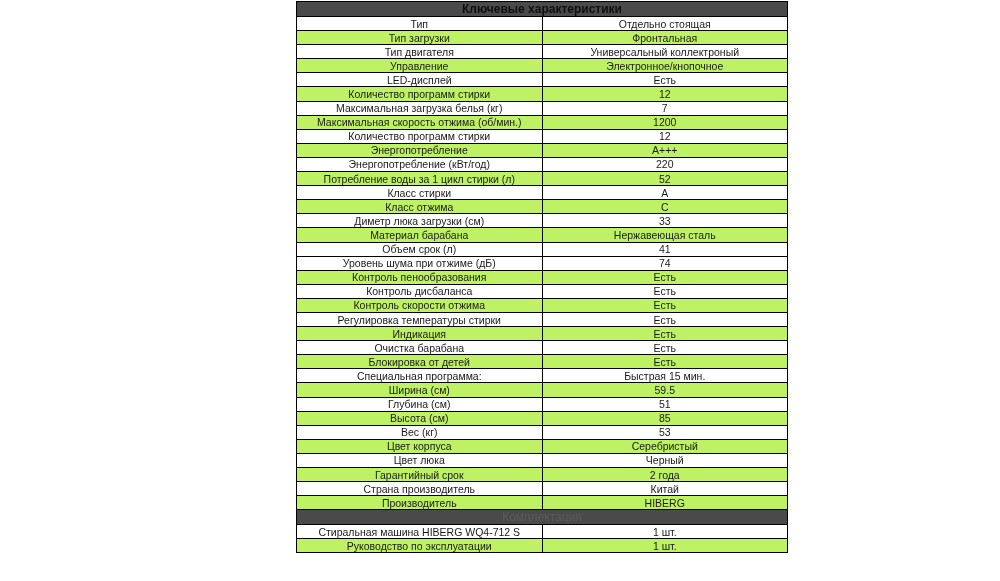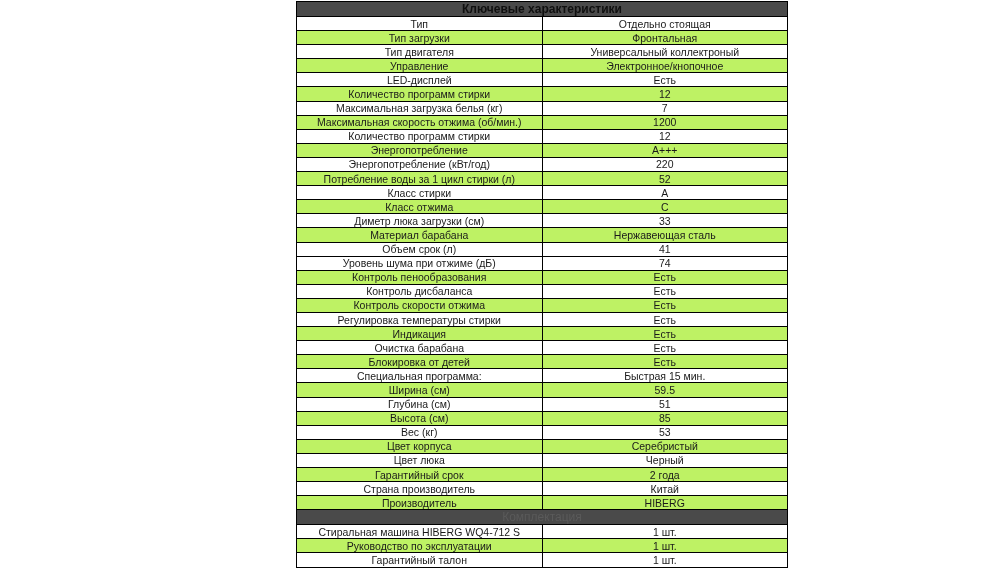--- a/index.html
+++ b/index.html
@@ -171,18 +171,14 @@
         <td colspan="2" class="sub">Комплектация</td>
       </tr>
       <tr>
         <td class="k">Стиральная машина HIBERG WQ4-712 S</td>
         <td class="v">1 шт.</td>
       </tr>
       <tr class="alt">
         <td class="k">Руководство по эксплуатации</td>
         <td class="v">1 шт.</td>
       </tr>
-      <tr>
-        <td class="k">Гарантийный талон</td>
-        <td class="v">1 шт.</td>
-      </tr>
     </tbody>
 </table>
 
 </body></html>

